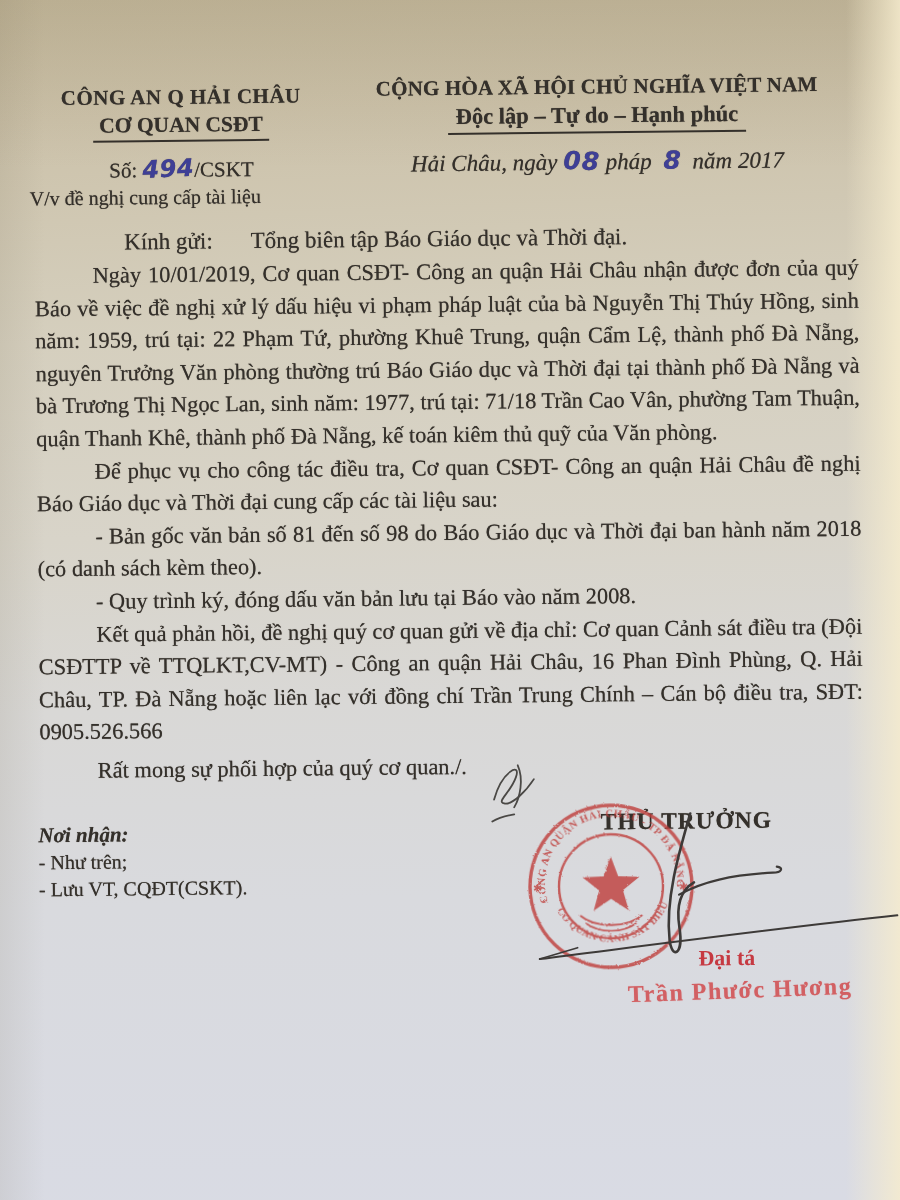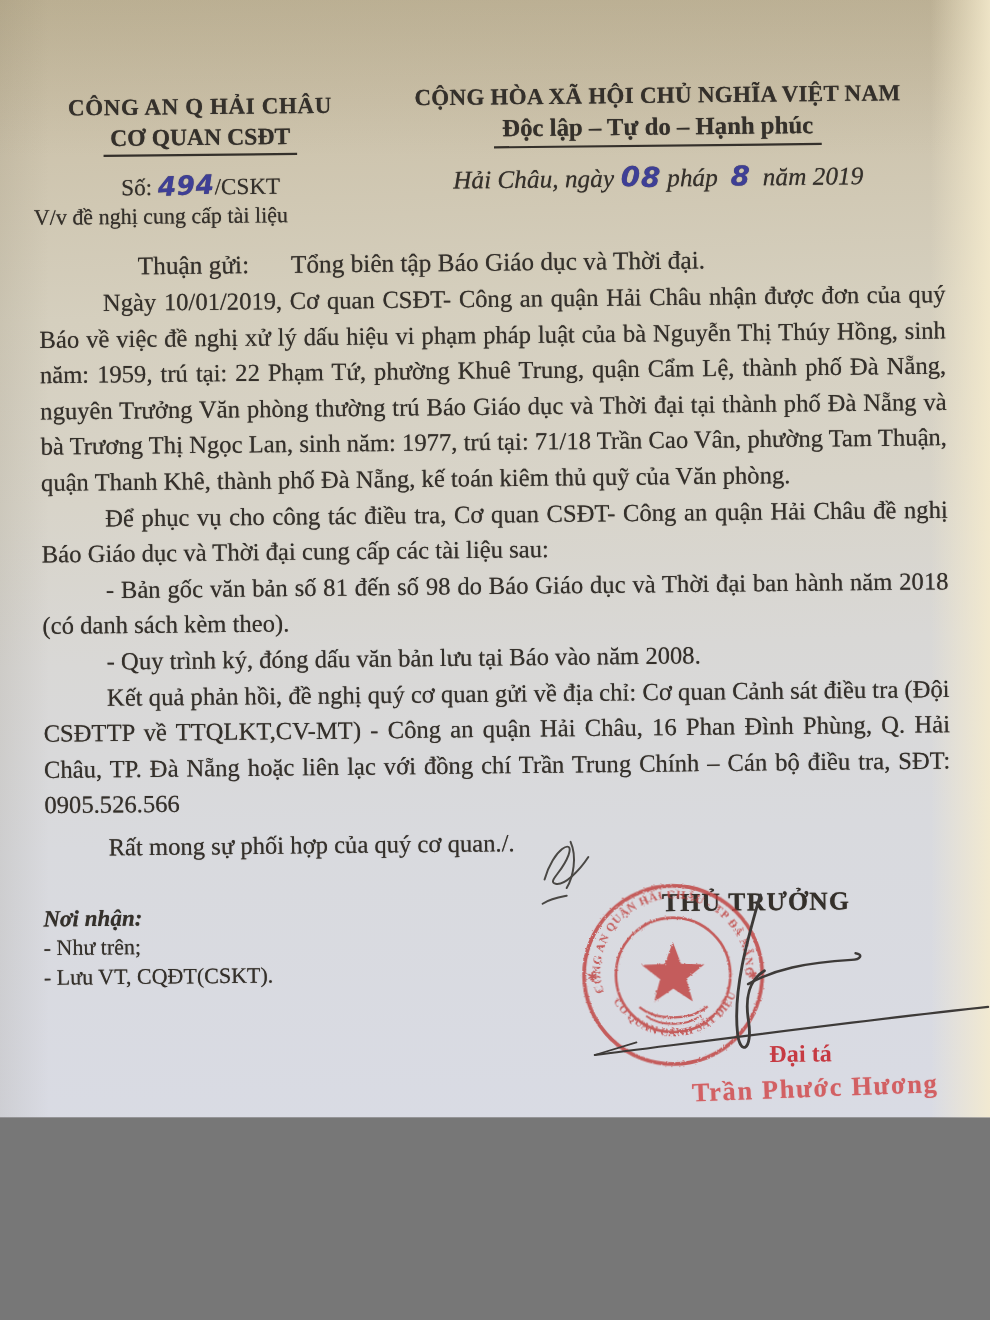--- a/index.html
+++ b/index.html
@@ -1,17 +1,17 @@
 <!DOCTYPE html>
 <html><head>
 <meta charset="utf-8">
 <style>
   html,body{margin:0;padding:0;background:#777;}
   .page{
-    position:relative;width:900px;height:1016px;overflow:hidden;
+    position:relative;width:900px;height:1200px;overflow:hidden;
     background:
       linear-gradient(to left, rgba(246,236,206,0.85) 0%, rgba(246,236,206,0) 6%),
       linear-gradient(to bottom, rgba(122,106,74,0.16) 0%, rgba(122,106,74,0) 14%),
       linear-gradient(to right, rgba(105,94,70,0.10) 0%, rgba(105,94,70,0) 5%),
       linear-gradient(178deg,#c7bca0 0%,#ccc2aa 10%,#d5cfbe 28%,#d8d4c9 44%,#d9d8d6 58%,#d9dade 74%,#d9dbe4 100%);
     font-family:"Liberation Serif", serif;color:#34302b;
   }
   .tilt{position:absolute;inset:0;transform:rotate(-0.6deg);}
   .soft{text-shadow:0 0 0.7px rgba(55,48,40,0.75);}
   .hdr-left{position:absolute;left:34px;top:82px;width:304px;text-align:center;}
@@ -56,26 +56,26 @@
     </div>
 
     <div class="hdr-right soft">
       <div class="nat">CỘNG HÒA XÃ HỘI CHỦ NGHĨA VIỆT NAM</div>
       <div class="motto"><span>Độc lập – Tự do – Hạnh phúc</span></div>
       <div class="date">
         <span>Hải Châu, ngày</span>
         <span class="hw day">08</span>
         <span>pháp</span>
         <span class="hw mon">8</span>
-        <span>năm 2019</span>
+        <span>năm 2017</span>
       </div>
     </div>
 
     <div class="kinhgui soft">
-      <span>Thuận gửi:</span><span class="val">Tổng biên tập Báo Giáo dục và Thời đại.</span>
+      <span>Kính gửi:</span><span class="val">Tổng biên tập Báo Giáo dục và Thời đại.</span>
     </div>
 
     <div class="bodytxt soft">
       <p>Ngày 10/01/2019, Cơ quan CSĐT- Công an quận Hải Châu nhận được đơn của quý Báo về việc đề nghị xử lý dấu hiệu vi phạm pháp luật của bà Nguyễn Thị Thúy Hồng, sinh năm: 1959, trú tại: 22 Phạm Tứ, phường Khuê Trung, quận Cẩm Lệ, thành phố Đà Nẵng, nguyên Trưởng Văn phòng thường trú Báo Giáo dục và Thời đại tại thành phố Đà Nẵng và bà Trương Thị Ngọc Lan, sinh năm: 1977, trú tại: 71/18 Trần Cao Vân, phường Tam Thuận, quận Thanh Khê, thành phố Đà Nẵng, kế toán kiêm thủ quỹ của Văn phòng.</p>
       <p>Để phục vụ cho công tác điều tra, Cơ quan CSĐT- Công an quận Hải Châu đề nghị Báo Giáo dục và Thời đại cung cấp các tài liệu sau:</p>
       <p>- Bản gốc văn bản số 81 đến số 98 do Báo Giáo dục và Thời đại ban hành năm 2018 (có danh sách kèm theo).</p>
       <p>- Quy trình ký, đóng dấu văn bản lưu tại Báo vào năm 2008.</p>
       <p>Kết quả phản hồi, đề nghị quý cơ quan gửi về địa chỉ: Cơ quan Cảnh sát điều tra (Đội CSĐTTP về TTQLKT,CV-MT) - Công an quận Hải Châu, 16 Phan Đình Phùng, Q. Hải Châu, TP. Đà Nẵng hoặc liên lạc với đồng chí Trần Trung Chính – Cán bộ điều tra, SĐT: 0905.526.566</p>
       <p class="closing">Rất mong sự phối hợp của quý cơ quan./.</p>
     </div>

